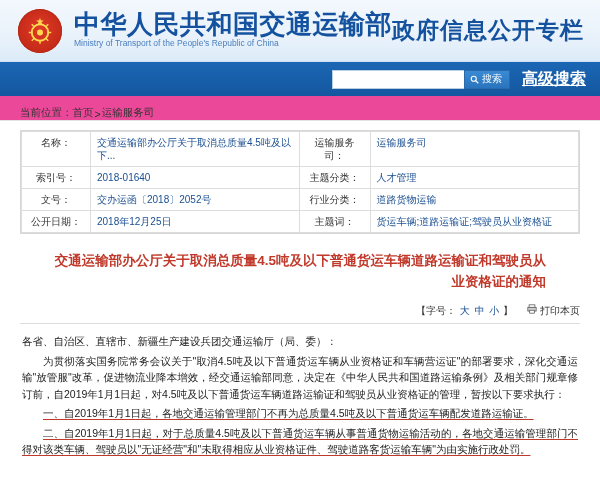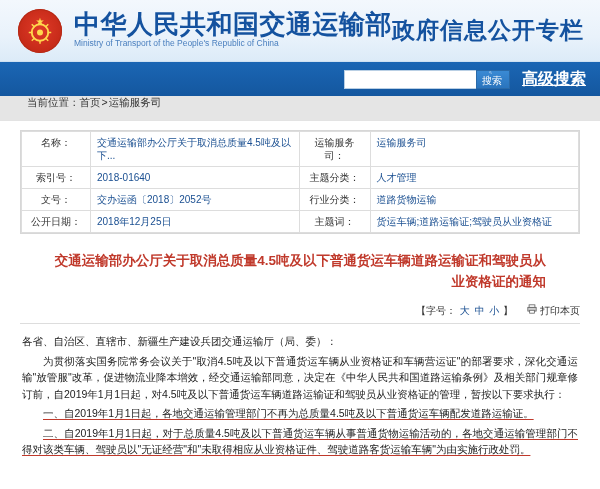--- a/index.html
+++ b/index.html
@@ -112,42 +112,41 @@
     height: 19px;
     background: linear-gradient(to bottom, #3a8ad4 0%, #2a74bd 100%);
     border: 1px solid #2a6aa8;
     color: #ffffff;
     font-size: 10px;
     display: flex;
     align-items: center;
     padding: 0 7px 0 5px;
     box-sizing: border-box;
     cursor: pointer;
-    flex-direction: column;
   }
   .search-btn svg { margin-right: 3px; }
   .adv-search {
     color: #ffffff;
     font-size: 16px;
     margin-left: 12px;
     text-decoration: underline;
     cursor: pointer;
     white-space: nowrap;
     font-weight: bold;
   }
 
   
   .breadcrumb {
     height: 24px;
     display: flex;
-    align-items: flex-start;
+    align-items: flex-end;
     font-size: 10.5px;
     color: #333333;
-    padding-left: 27px;
-    background: #e5e5e5;
+    padding-left: 20px;
+    background: #ec4899;
     border-bottom: 1px solid #e3e3e3;
   }
   .breadcrumb a {
     color: #333333;
     text-decoration: none;
   }
   .breadcrumb .crumb-sep { margin: 0 1px; }
 
   
   .meta-wrap {

